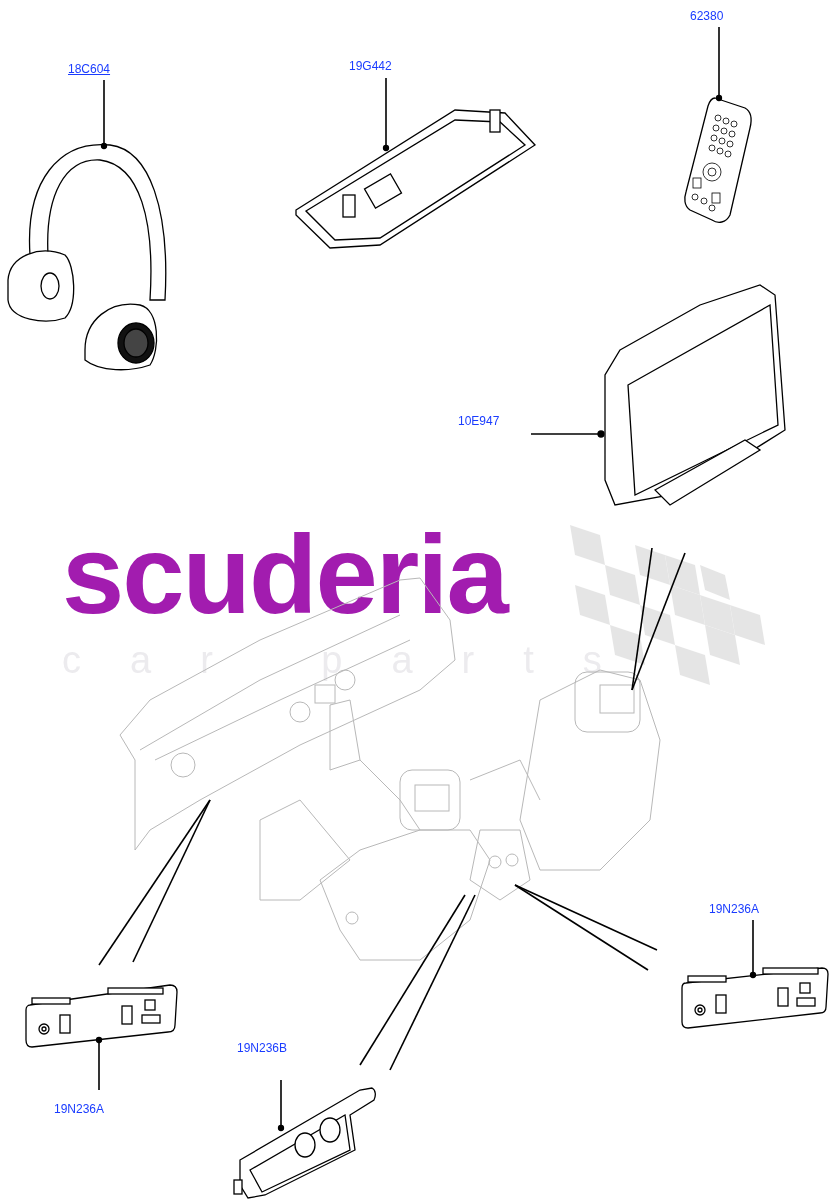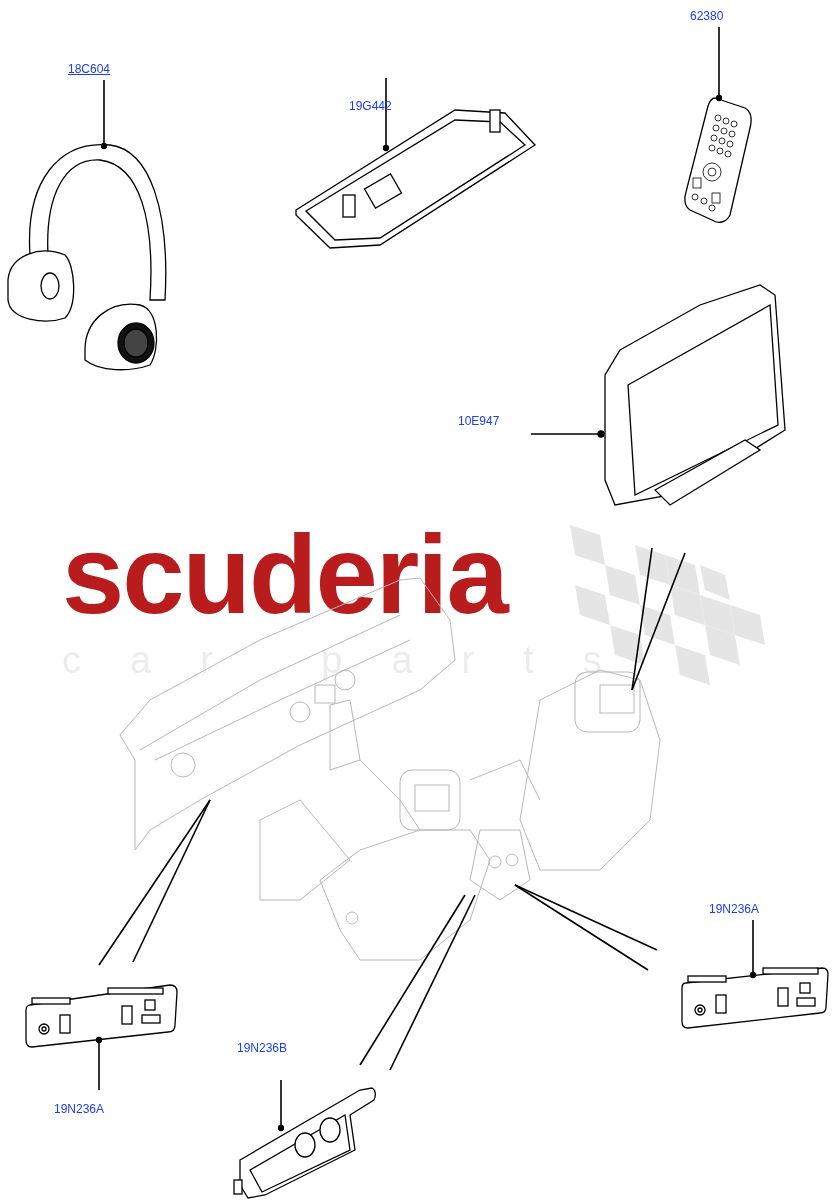--- a/index.html
+++ b/index.html
@@ -2,21 +2,21 @@
 <html><head>
 <meta charset="utf-8">
 <style>
   html, body { margin:0; padding:0; background:#ffffff; }
   body { width:835px; height:1200px; position:relative; overflow:hidden;
          font-family:"Liberation Sans", sans-serif; }
   .label { position:absolute; color:#1a3cff; font-size:12px; line-height:18px;
            white-space:nowrap; }
   svg { position:absolute; left:0; top:0; }
   .wm-main { position:absolute; left:62px; top:520px; font-size:112px; font-weight:bold;
-             color:#b91c1c; letter-spacing:-2px; line-height:110px; }
+             color:#a21caf; letter-spacing:-2px; line-height:110px; }
   .wm-sub { position:absolute; left:62px; top:640px; font-size:38px; color:#ecebee;
             letter-spacing:49px; line-height:40px;text-align:center; }
 </style>
 </head>
 <body>
 
 <div class="wm-main">scuderia</div>
 <div class="wm-sub">car parts</div>
 
 <svg width="835" height="1200" viewBox="0 0 835 1200">
@@ -165,18 +165,18 @@
     <path d="M240,1160 L360,1090 L372,1088 C376,1090 376,1096 374,1100 L350,1115 L355,1150 L265,1195 L248,1198 L240,1185 Z"></path>
     <path d="M250,1170 L345,1115 L350,1150 L262,1192 Z"></path>
     <ellipse cx="305" cy="1145" rx="10" ry="12"></ellipse>
     <ellipse cx="330" cy="1130" rx="10" ry="12"></ellipse>
     <rect x="234" y="1180" width="8" height="14"></rect>
     <circle cx="281" cy="1128" r="2.5" fill="#000"></circle>
   </g>
 </svg>
 
 <div class="label" style="left:68px;top:60px;text-decoration:underline;">18C604</div>
-<div class="label" style="left:349px;top:57px;margin-top:40px;">19G442</div>
+<div class="label" style="left:349px;top:57px;">19G442</div>
 <div class="label" style="left:690px;top:7px;">62380</div>
 <div class="label" style="left:458px;top:412px;">10E947</div>
 <div class="label" style="left:54px;top:1100px;">19N236A</div>
 <div class="label" style="left:237px;top:1039px;">19N236B</div>
 <div class="label" style="left:709px;top:900px;">19N236A</div>
 
 </body></html>

